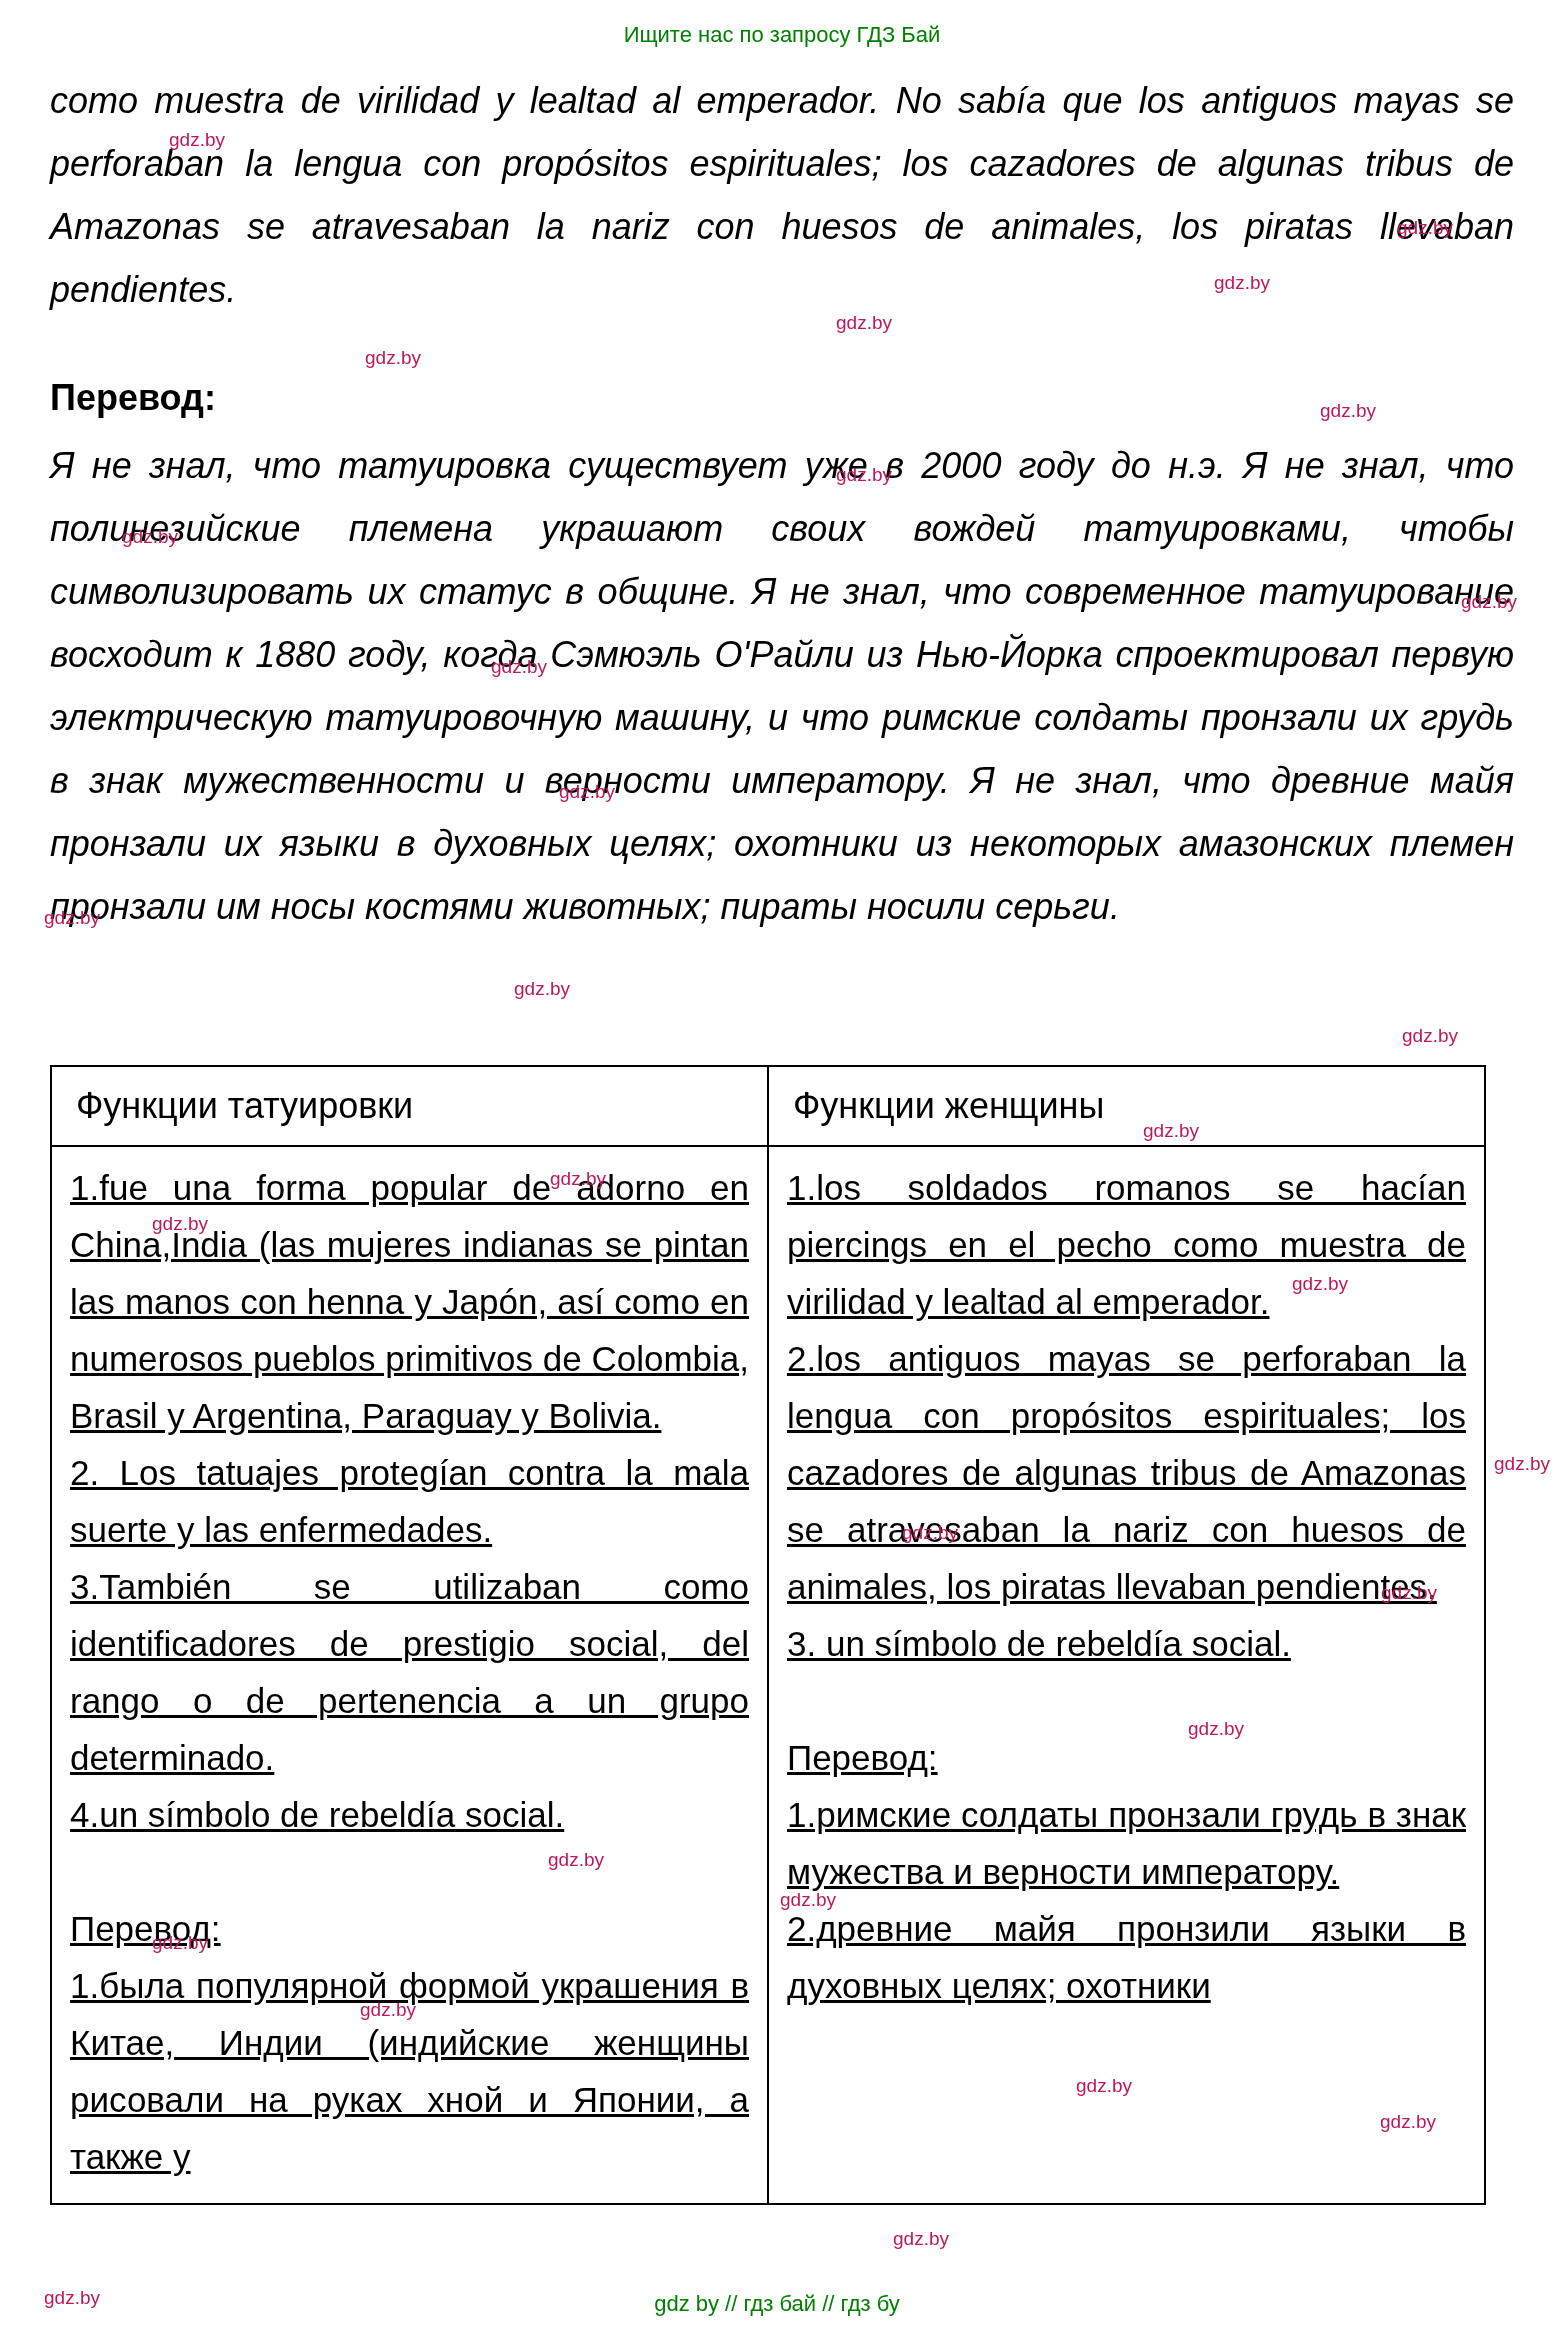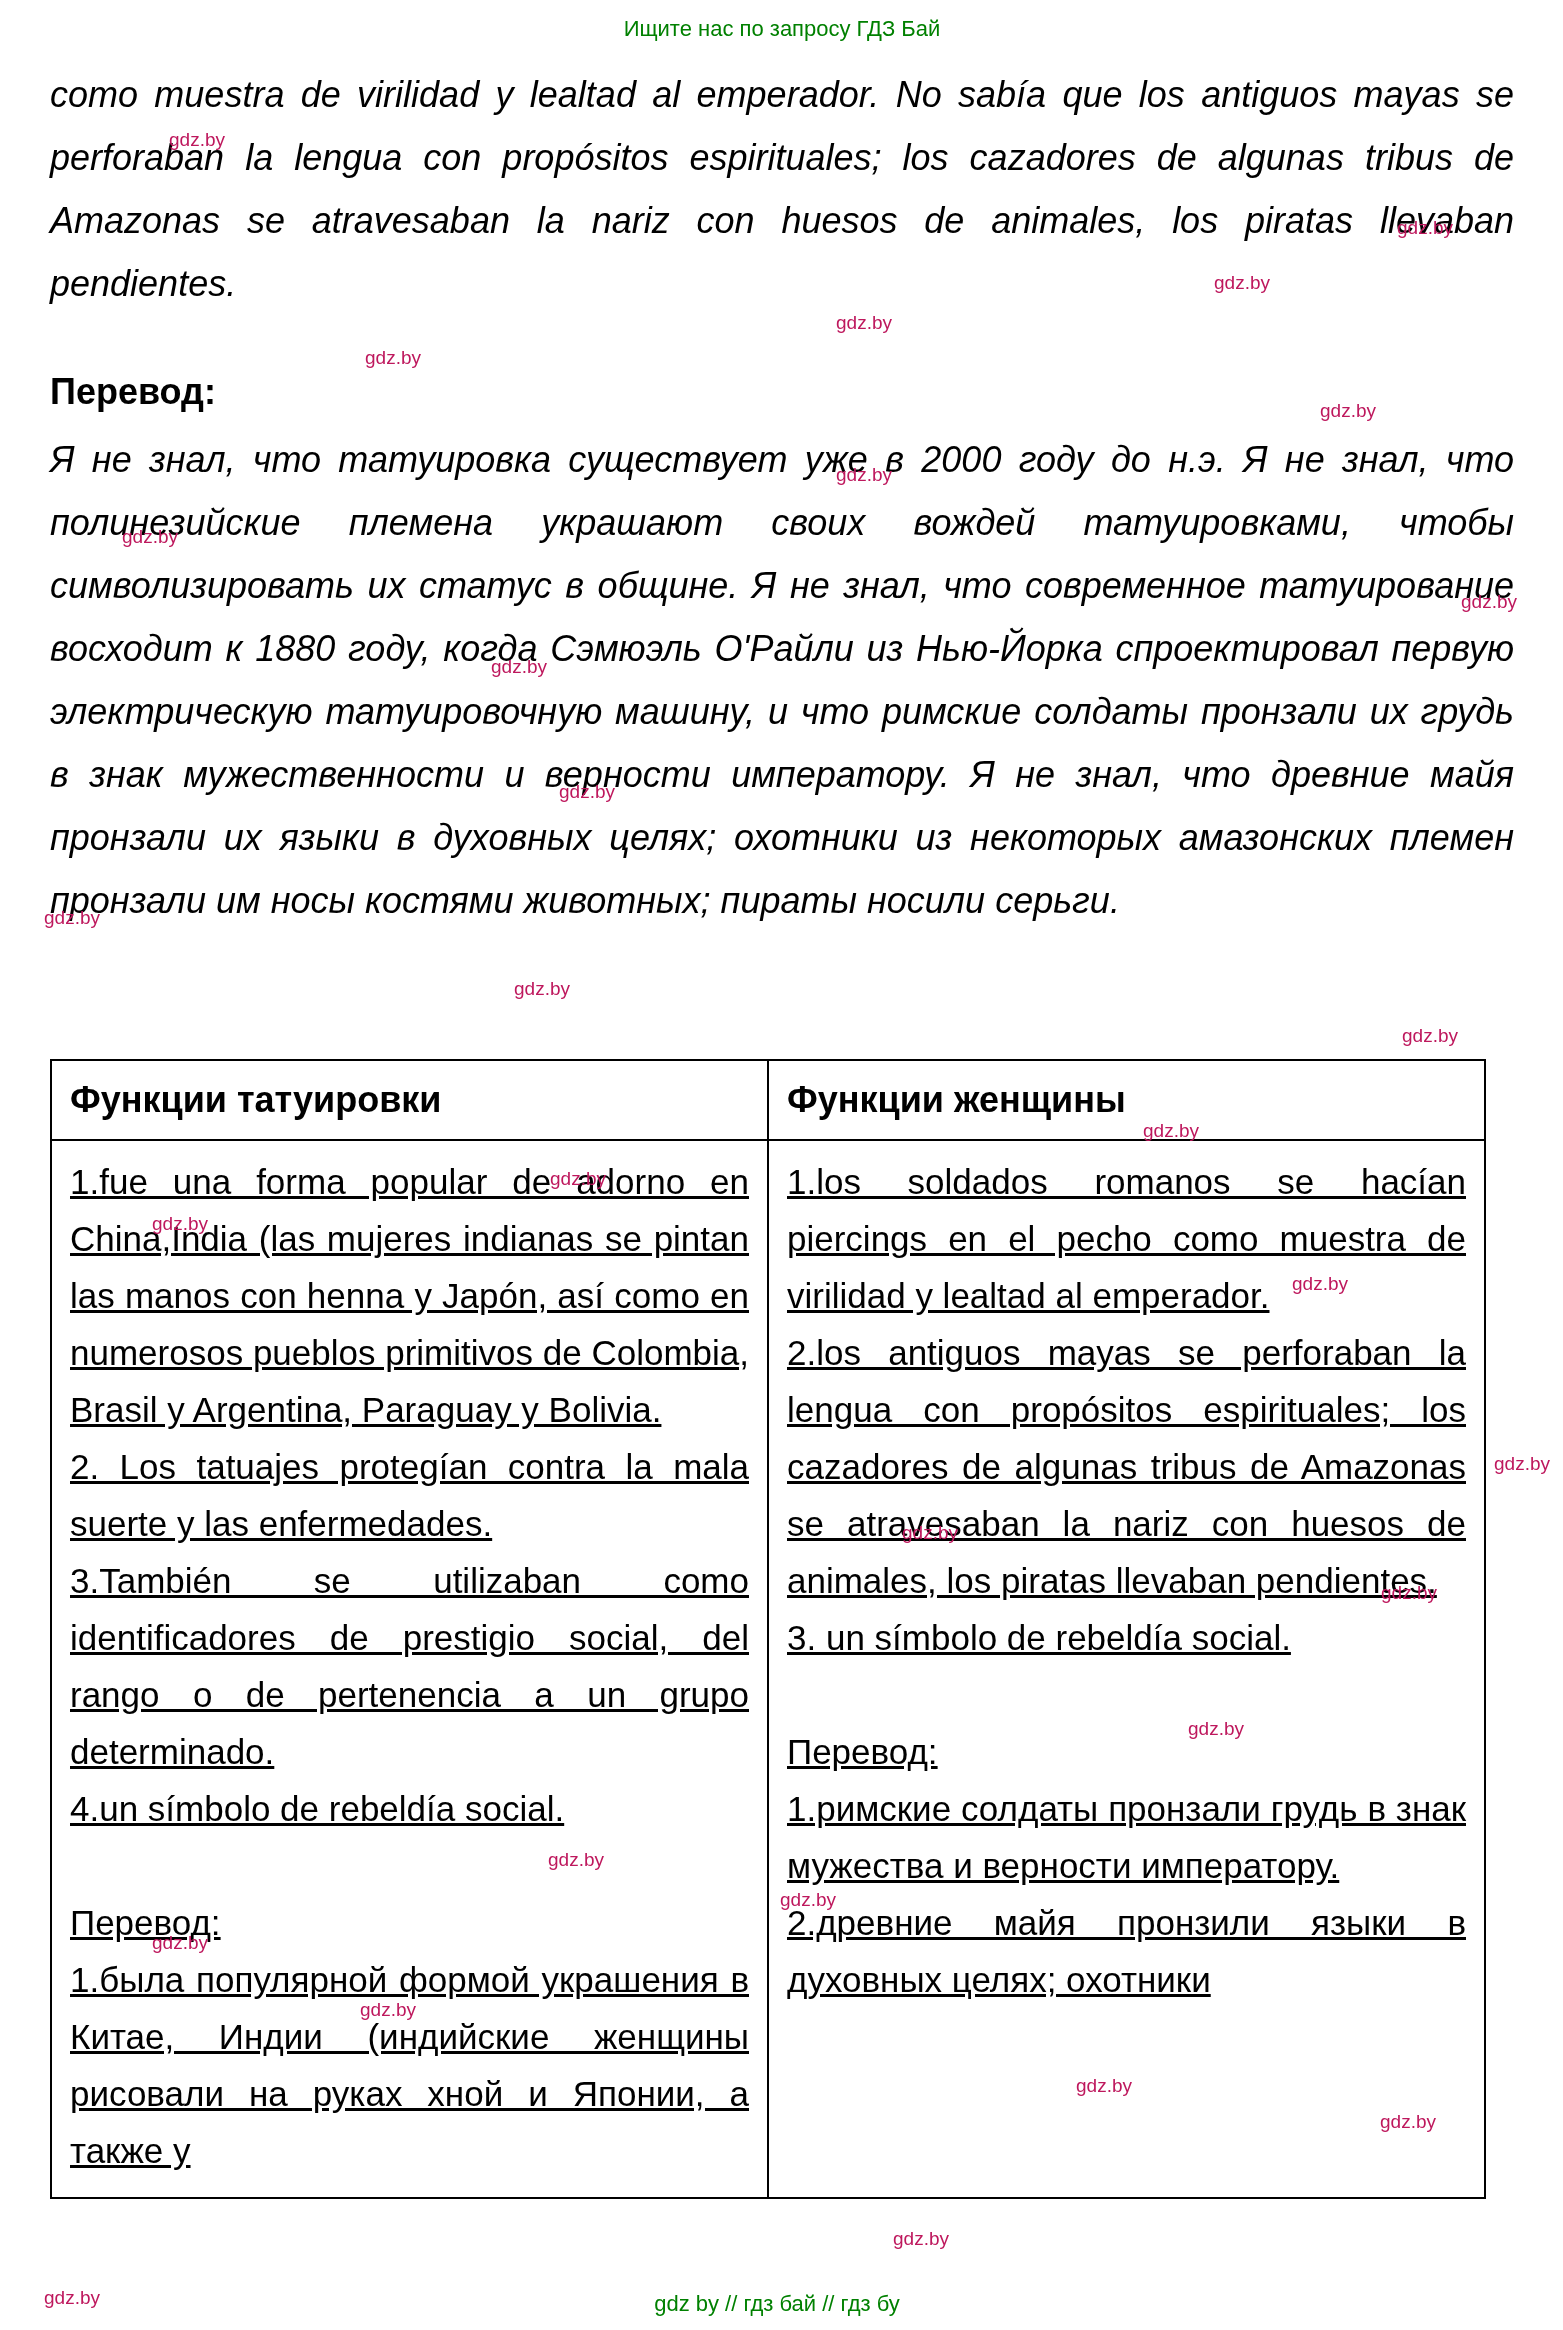--- a/index.html
+++ b/index.html
@@ -1,31 +1,31 @@
 <!DOCTYPE html>
 <html style="font-size:12px"><head>
 <meta charset="utf-8">
 <style>
   html,body{margin:0;padding:0;}
   body{width:1564px;height:2330px;background:#ffffff;color:#000;
        font-family:"Liberation Sans", sans-serif;}
   .page{position:relative;width:1564px;height:2330px;overflow:hidden;background:#fff;}
 
   .banner{text-align:center;color:#008000;font-size:22px;line-height:1.2;}
-  .banner.top{padding-top:16px;}
+  .banner.top{padding-top:22px;}
   .banner.bottom{position:absolute;left:0;right:10px;top:2291px;}
 
   .para{margin:0 50px;font-size:36px;line-height:63px;text-align:justify;font-style:italic;}
   .para.first{margin-top:21px;}
   .label{margin:45px 50px 4.5px;font-size:36px;line-height:63px;font-weight:bold;}
 
   .ftable{border-collapse:collapse;margin:127px 0 0 50px;width:1436px;table-layout:fixed;}
   .ftable th,.ftable td{border:2.3px solid #000;}
-  .ftable th{height:78px;font-size:36px;font-weight:bold;text-align:left;
-             padding:0 18px;vertical-align:middle;}
+  .ftable th{height:78px;font-size:36px;font-weight:normal;text-align:left;
+             padding:0 24px;vertical-align:middle;}
   .ftable td{width:50%;padding:12px 18px 18px;font-size:35px;line-height:57px;
              text-align:justify;vertical-align:top;white-space:pre-line;text-decoration:underline;}
 
   .wm{position:absolute;font-size:19px;color:#be185d;line-height:1;white-space:nowrap;}
 </style>
 </head>
 <body>
 
 <div class="page">
 

